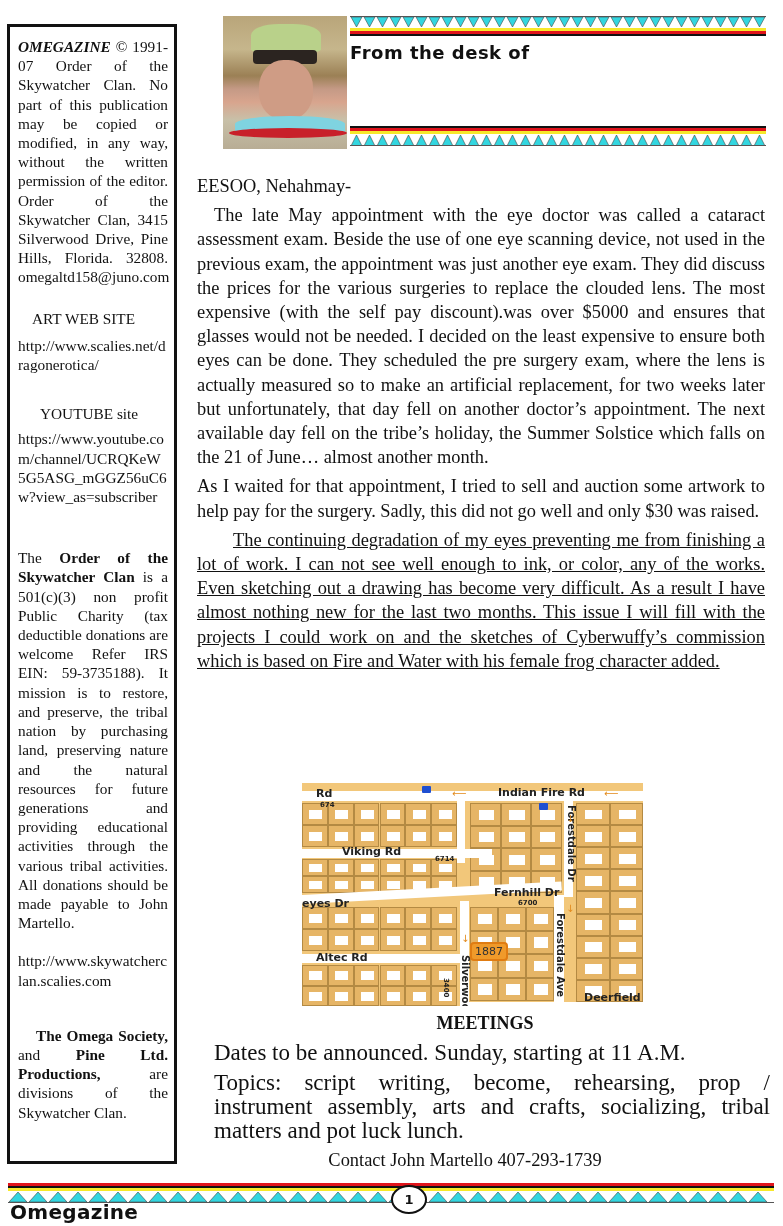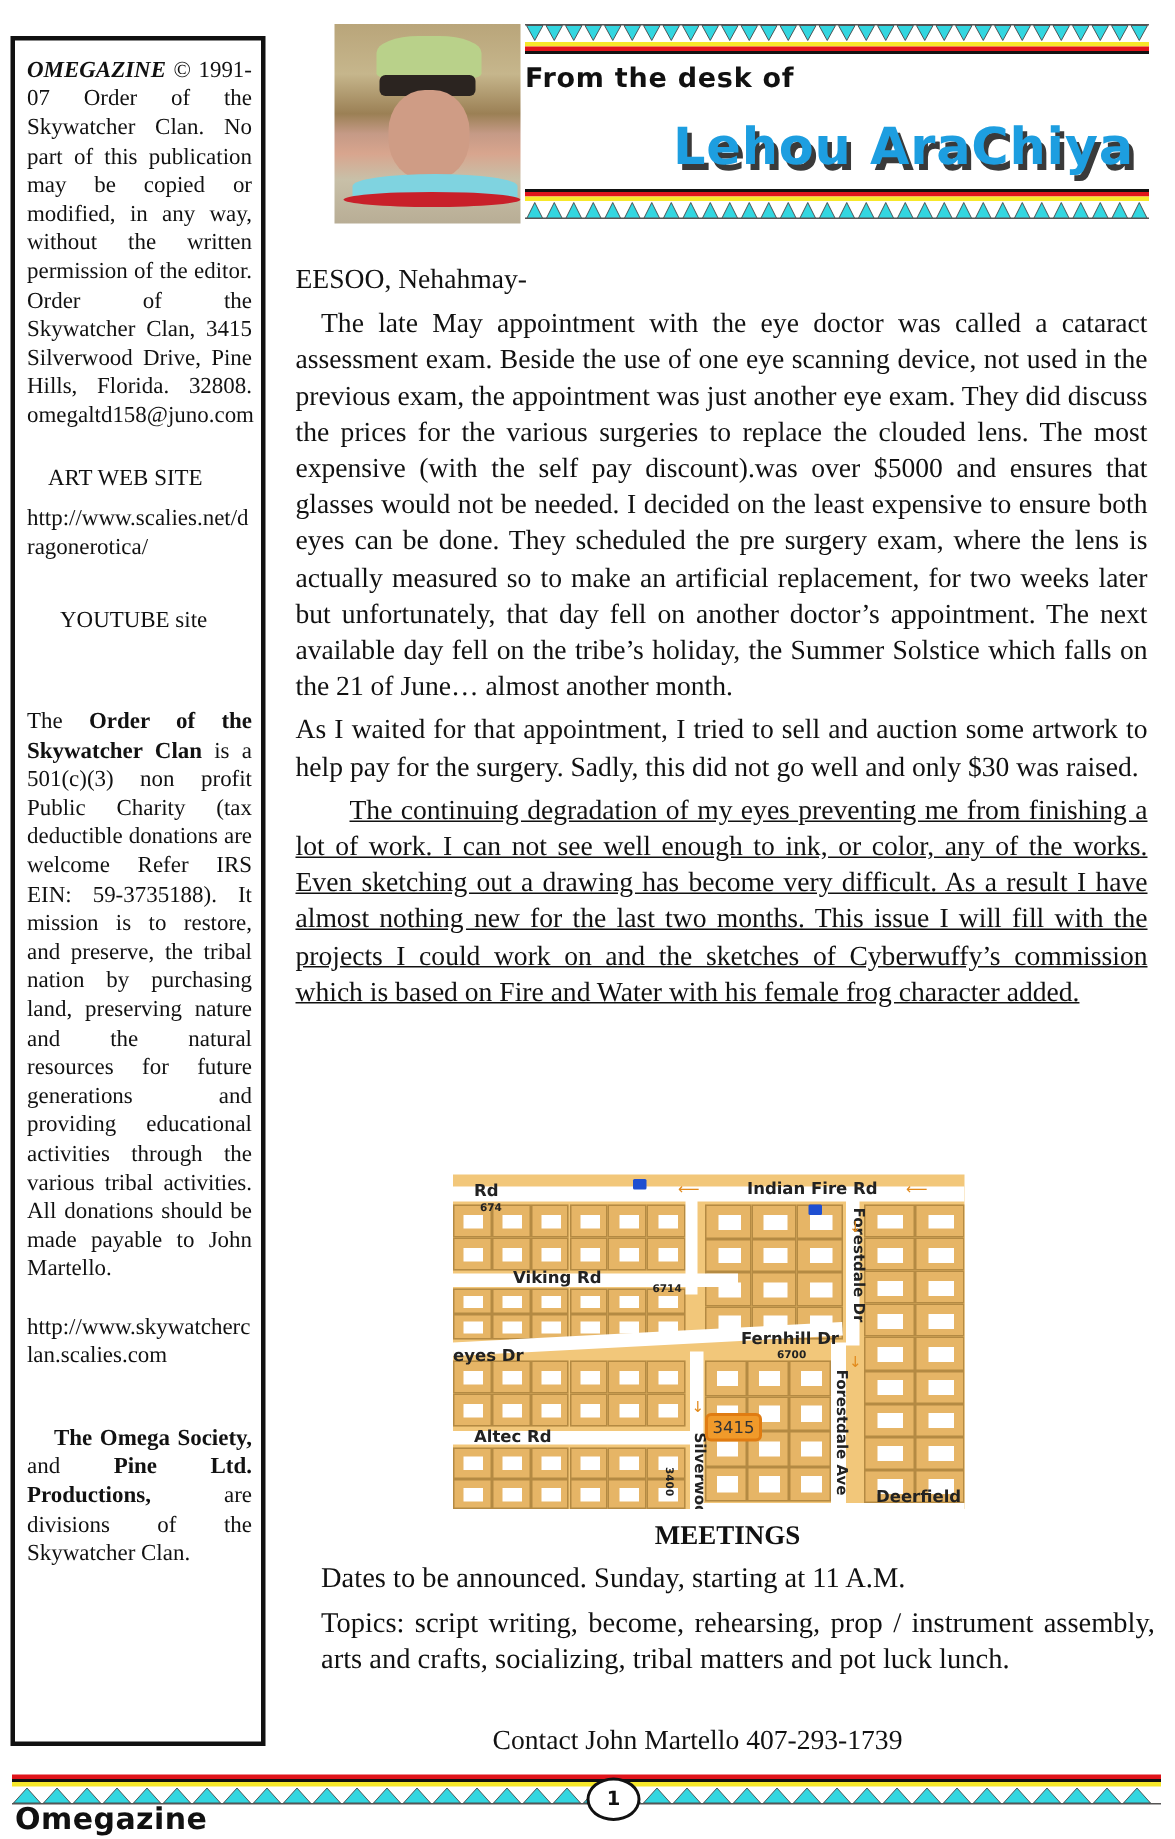--- a/index.html
+++ b/index.html
@@ -51,21 +51,21 @@
   .map .house { position:absolute; background:#ffffff; }
   .map .lbl { position:absolute; font-family:"DejaVu Sans", sans-serif; font-weight:bold; font-size:11px; color:#222; white-space:nowrap; }
   .map .lbl.small { font-size:7px; }
   .map .vlbl { position:absolute; font-family:"DejaVu Sans", sans-serif; font-weight:bold; font-size:10px; color:#222; white-space:nowrap; transform:rotate(90deg); transform-origin:left top; }
   .map .marker { position:absolute; background:#f09a2a; border:2px solid #e07c12; border-radius:4px; font-family:"DejaVu Sans", sans-serif; font-size:11px; color:#333; padding:1px 3px; }
   .map .bus { position:absolute; width:9px; height:7px; background:#1f4fd1; border-radius:1px; }
   .map .arrow { position:absolute; color:#e28a1c; font-size:10px; font-family:"DejaVu Sans", sans-serif; }
 
   
   .meet-title { position:absolute; left:200px; top:1013px; width:570px; text-align:center; font-weight:bold; font-size:18px; }
-  .meet { position:absolute; left:214px; top:1041px; width:556px; font-size:19px; line-height:24px; }
+  .meet { position:absolute; left:214px; top:1041px; width:556px; font-size:23px; line-height:24px; }
   .meet p { margin:0; text-align:justify; }
   .meet .topics { margin-top:6px; }
   .contact { position:absolute; left:200px; top:1150px; width:530px; text-align:center; font-size:18.4px; }
 
   
   .footer { position:absolute; left:8px; top:1183px; width:766px; height:30px; }
   .footer .fr { position:absolute; left:0; top:0; width:766px; height:3px; background:#e0141b; }
   .footer .fk { position:absolute; left:0; top:3px; width:766px; height:2px; background:#111; }
   .footer .fy { position:absolute; left:0; top:5px; width:766px; height:3px; background:#f7e82a; }
   .footer .ftri { position:absolute; left:0; top:8px; width:766px; height:11px; }
@@ -77,20 +77,21 @@
 </head>
 <body>
 
 <div class="sidebar">
   <p><b><i>OMEGAZINE</i></b><span> © 1991-07 Order of the Skywatcher Clan. No part of this publication may be copied or modified, in any way, without the written permission of the editor. Order of the Skywatcher Clan, 3415 Silverwood Drive, Pine Hills, Florida. 32808. omegaltd158@juno.com</span></p>
 
   <p class="center-head">ART WEB SITE</p>
   <p class="url">http://www.scalies.net/dragonerotica/</p>
 
   <p class="yt-head">YOUTUBE site</p>
+  <p class="url">https://www.youtube.com/channel/UCRQKeW5G5ASG_mGGZ56uC6w?view_as=subscriber</p>
 
   <div class="gap" style="height:42px"></div>
   <p><span>The </span><b>Order of the Skywatcher Clan</b><span> is a 501(c)(3) non profit Public Charity (tax deductible donations are welcome Refer IRS EIN: 59-3735188). It mission is to  restore, and preserve, the tribal nation by purchasing land, preserving nature and the natural resources for future generations and providing educational activities through the various tribal activities. All donations should be made payable to John Martello.</span></p>
 
   <div class="gap" style="height:19px"></div>
   <p class="url">http://www.skywatcherclan.scalies.com</p>
 
   <div class="gap" style="height:36px"></div>
   <p style="text-indent:18px"><b>The Omega Society,</b><span> and </span><b>Pine Ltd. Productions,</b><span> are divisions of the Skywatcher Clan.</span></p>
 </div>
@@ -139,21 +140,20 @@
         <polygon points="391,1 402,1 396.5,11" fill="#33d6e0" stroke="#444" stroke-width="0.6"></polygon>
         <polygon points="404,1 415,1 409.5,11" fill="#33d6e0" stroke="#444" stroke-width="0.6"></polygon>
       </g>
     <line x1="0" y1="0.5" x2="416" y2="0.5" stroke="#555" stroke-width="1"></line>
   </svg>
   <div class="stripe-y" style="top:12px"></div>
   <div class="stripe-r" style="top:15px"></div>
   <div class="stripe-k" style="top:18px"></div>
 
   <div class="desk-label">From the desk of</div>
-  <div class="desk-name">Lehou AraChiya</div>
 
   <div class="stripe-k" style="top:110px"></div>
   <div class="stripe-r" style="top:112px"></div>
   <div class="stripe-y" style="top:115px"></div>
   <svg class="tri-row" style="top:118px" viewBox="0 0 416 12" preserveAspectRatio="none">
     <g id="bottri">
         <polygon points="1,12 12,12 6.5,1" fill="#33d6e0" stroke="#444" stroke-width="0.6"></polygon>
         <polygon points="14,12 25,12 19.5,1" fill="#33d6e0" stroke="#444" stroke-width="0.6"></polygon>
         <polygon points="27,12 38,12 32.5,1" fill="#33d6e0" stroke="#444" stroke-width="0.6"></polygon>
         <polygon points="40,12 51,12 45.5,1" fill="#33d6e0" stroke="#444" stroke-width="0.6"></polygon>
@@ -488,21 +488,21 @@
   <span class="lbl small" style="left:133px;top:72px">6714</span>
   <span class="lbl" style="left:192px;top:103px">Fernhill Dr</span>
   <span class="lbl small" style="left:216px;top:116px">6700</span>
   <span class="lbl" style="left:0;top:114px">eyes Dr</span>
   <span class="lbl" style="left:14px;top:168px">Altec Rd</span>
   <span class="vlbl" style="left:275px;top:22px">Forestdale Dr</span>
   <span class="vlbl" style="left:264px;top:130px">Forestdale Ave</span>
   <span class="vlbl" style="left:169px;top:172px">Silverwood Dr</span>
   <span class="vlbl" style="left:148px;top:195px;font-size:7px">3400</span>
   <span class="lbl" style="left:282px;top:208px">Deerfield</span>
-  <span class="marker" style="left:168px;top:159px">3415</span>
+  <span class="marker" style="left:168px;top:159px">1887</span>
   <span class="bus" style="left:120px;top:3px"></span>
   <span class="bus" style="left:237px;top:20px"></span>
   <span class="arrow" style="left:150px;top:5px">⟵</span>
   <span class="arrow" style="left:302px;top:5px">⟵</span>
   <span class="arrow" style="left:264px;top:30px">↓</span>
   <span class="arrow" style="left:264px;top:120px">↓</span>
   <span class="arrow" style="left:159px;top:150px">↓</span>
 </div>
 
 <div class="meet-title">MEETINGS</div>

